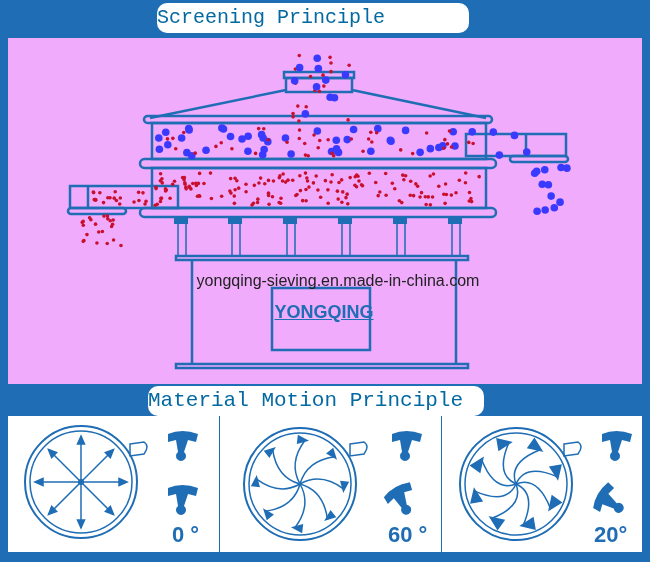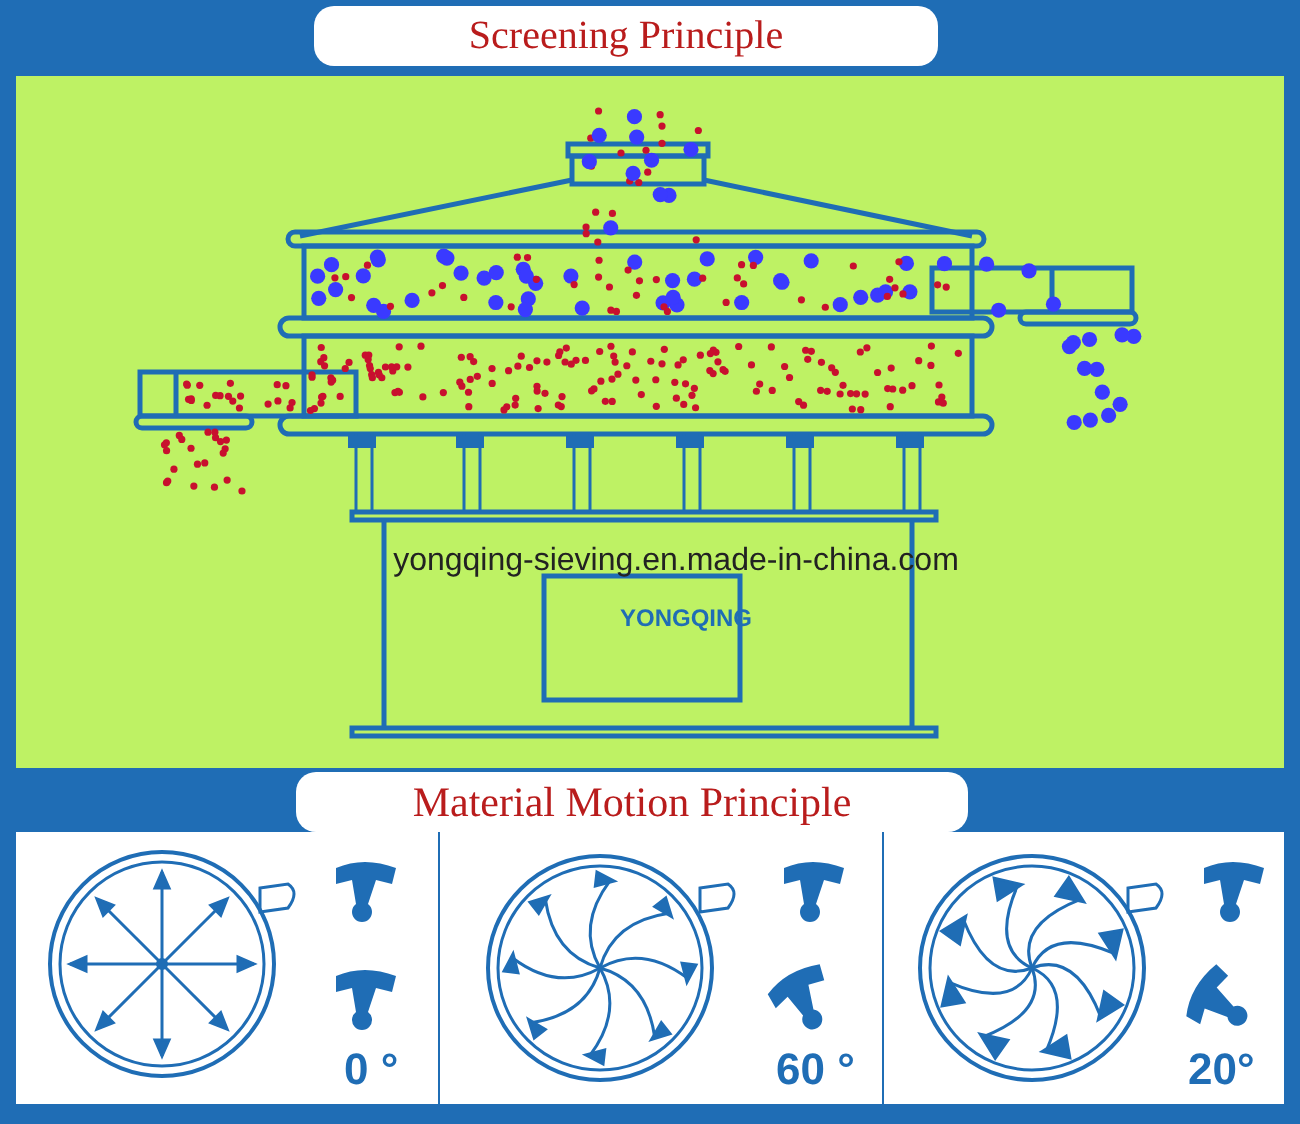--- a/index.html
+++ b/index.html
@@ -1,26 +1,26 @@
 <!DOCTYPE html>
 <html><head>
 <meta charset="utf-8">
 <style>
   html, body { margin: 0; padding: 0; }
   body { width: 650px; height: 562px; background: #1f6db5; position: relative; overflow: hidden; font-family: "Liberation Sans", sans-serif; }
-  .title-pill { position: absolute; background: #fff; border-radius: 10px; color: #b91c1c; text-align: center; font-family: Liberation Serif, serif; }
+  .title-pill { position: absolute; background: #fff; border-radius: 10px; color: #0369a1; text-align: left; font-family: Liberation Mono, monospace; }
   #title1 { left: 157px; top: 3px; width: 312px; height: 30px; font-size: 20px; line-height: 30px; }
   #title2 { left: 148px; top: 386px; width: 336px; height: 30px; font-size: 21px; line-height: 30px; }
-  #top-panel { position: absolute; left: 8px; top: 38px; width: 634px; height: 346px; background: #bef264; }
+  #top-panel { position: absolute; left: 8px; top: 38px; width: 634px; height: 346px; background: #f0abfc; }
   #bottom-panel { position: absolute; left: 8px; top: 416px; width: 634px; height: 136px; background: #fff; }
   .cell { position: absolute; top: 0; height: 136px; }
   .divider { position: absolute; top: 0; width: 1px; height: 136px; background: #1f6db5; }
   .deg { position: absolute; color: #1f6db5; font-weight: bold; font-size: 22px; font-family: "Liberation Sans", sans-serif; }
   .watermark { position: absolute; left: 155px; top: 234px; width: 350px; text-align: center; font-size: 16px; color: #222; font-family: "Liberation Sans", sans-serif; }
-  .brand { position: absolute; left: 264px; top: 264px; width: 104px; text-align: right; font-size: 12px; font-weight: bold; color: #1f6db5; font-family: "Liberation Sans", sans-serif; }
+  .brand { position: absolute; left: 264px; top: 264px; width: 104px; text-align: center; font-size: 18px; font-weight: bold; color: #1f6db5; font-family: "Liberation Sans", sans-serif; text-decoration: underline; }
   svg { position: absolute; left: 0; top: 0; }
 </style>
 </head>
 <body>
 
 <div id="title1" class="title-pill">Screening Principle</div>
 
 <div id="top-panel">
   <svg width="634" height="346" viewBox="0 0 634 346">
     <g fill="none" stroke="#1f6db5" stroke-width="2.5">

